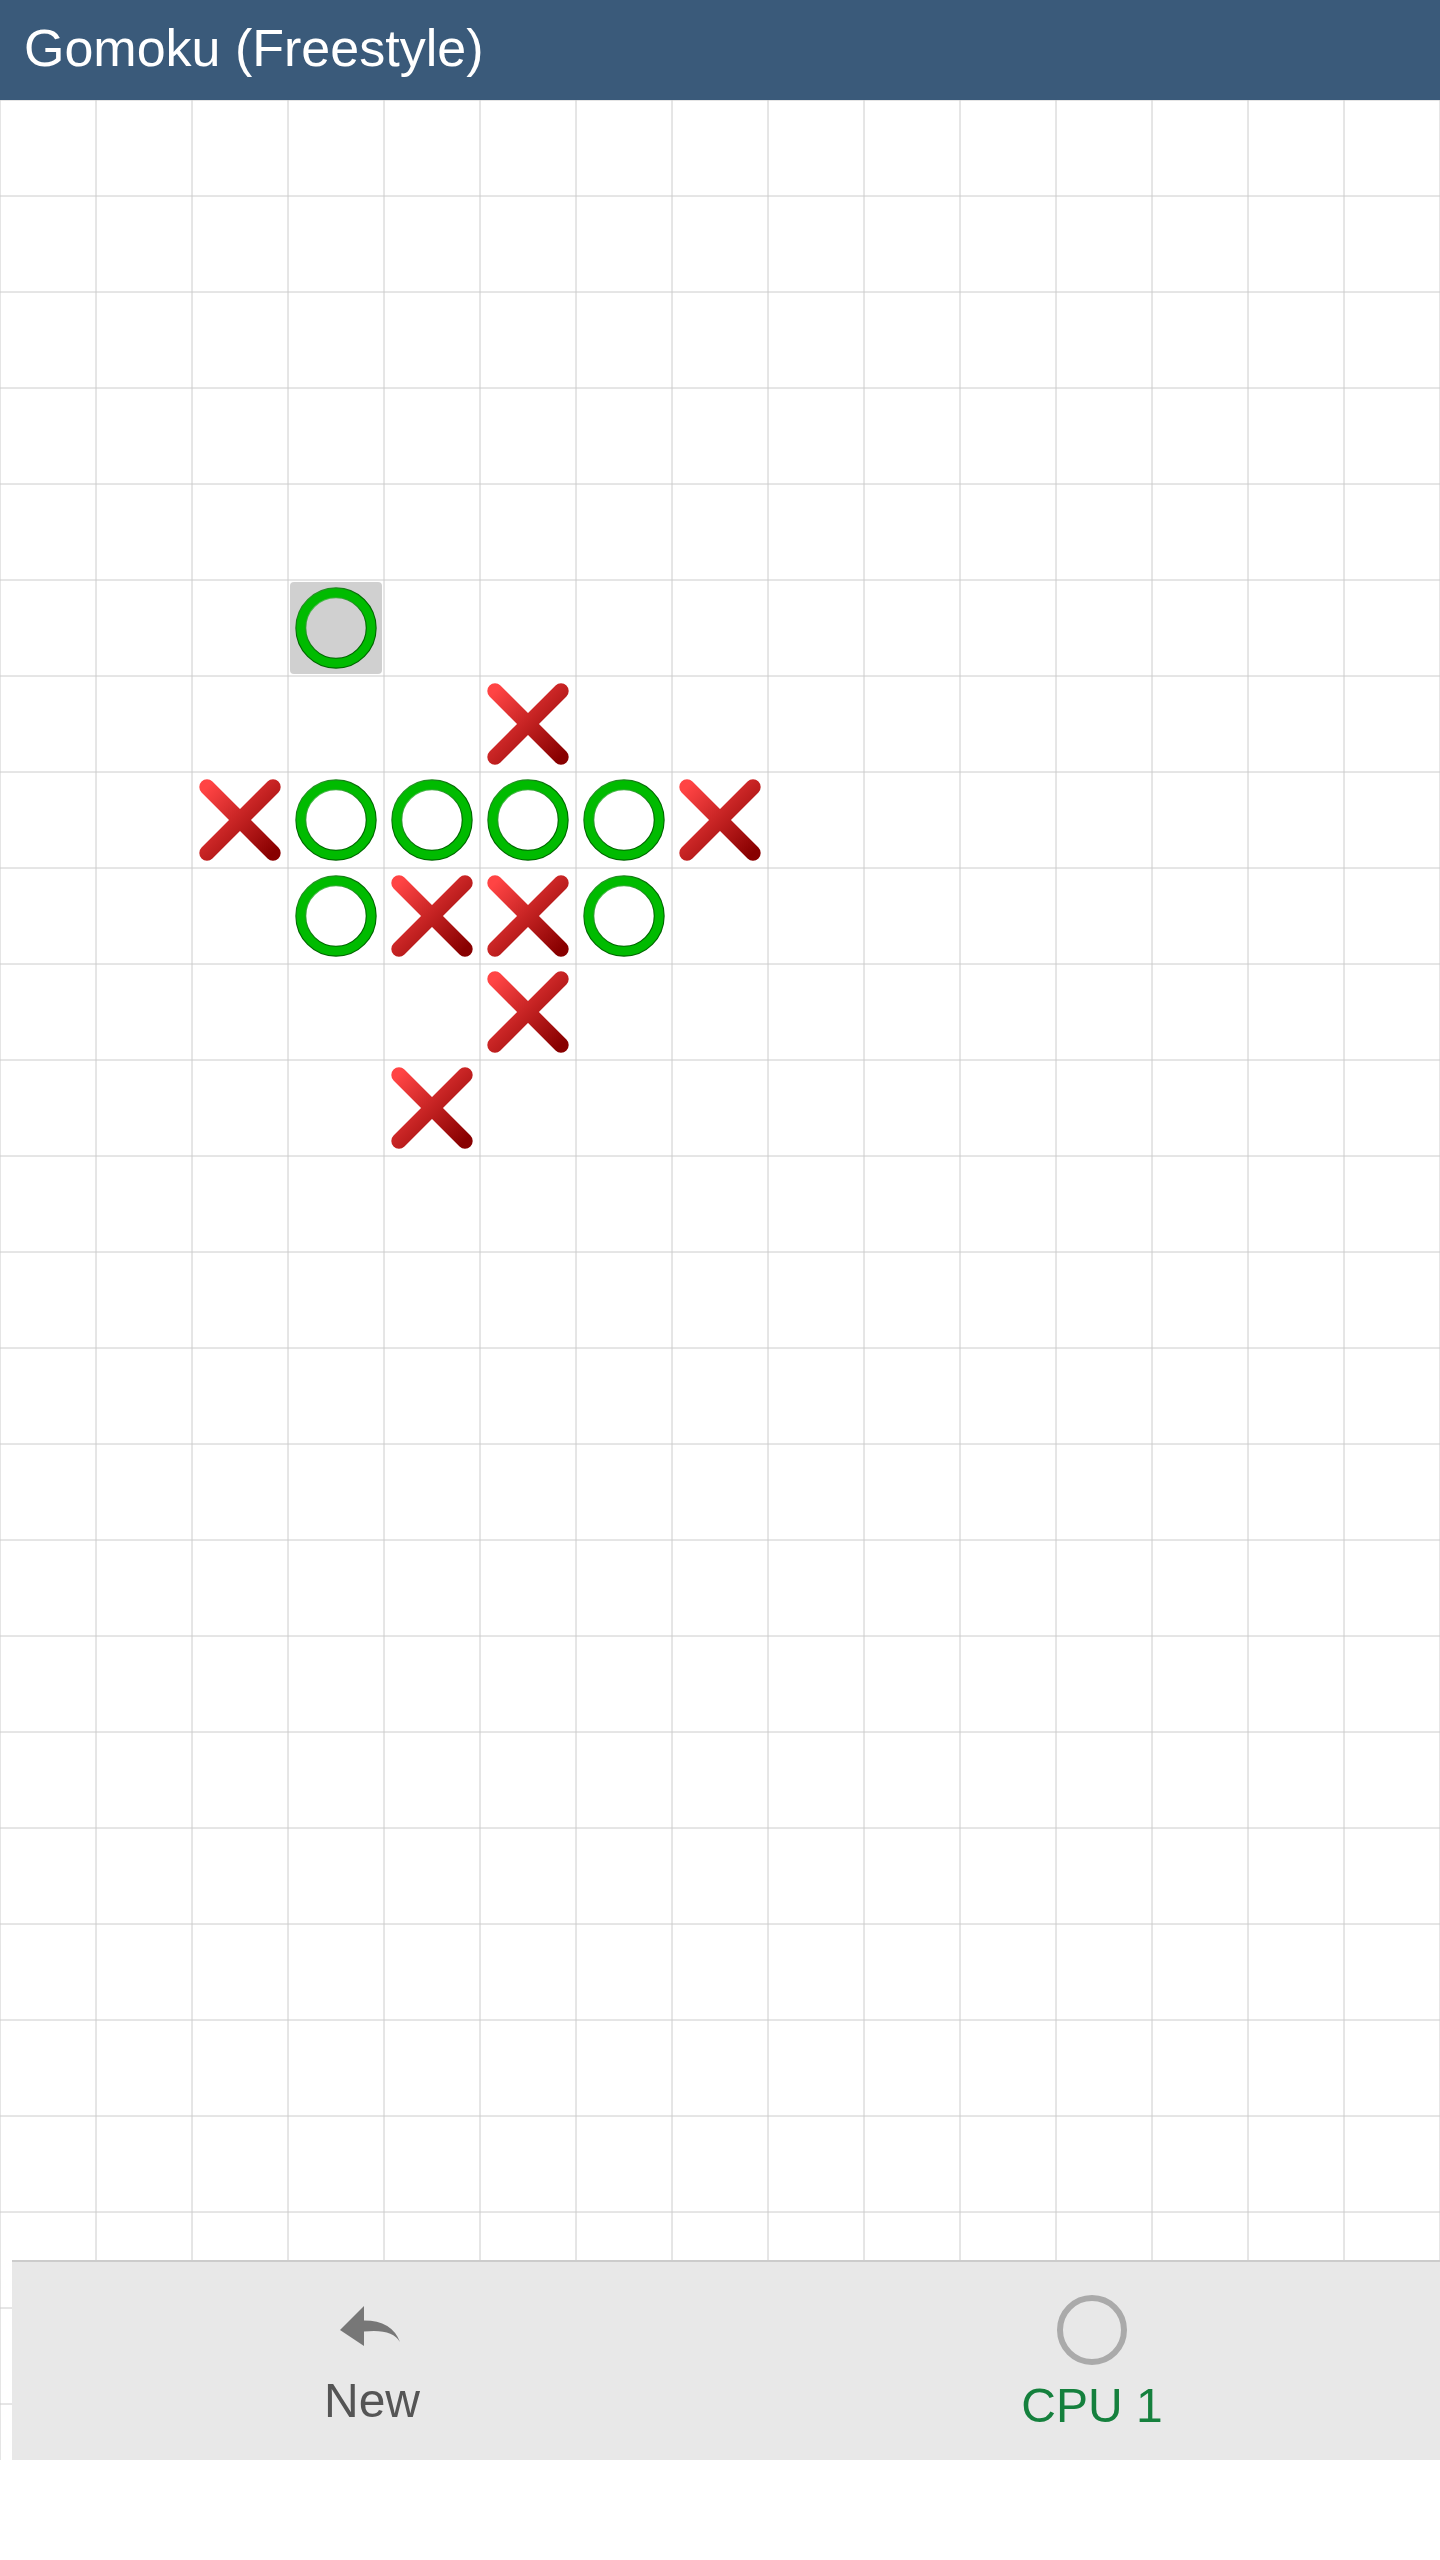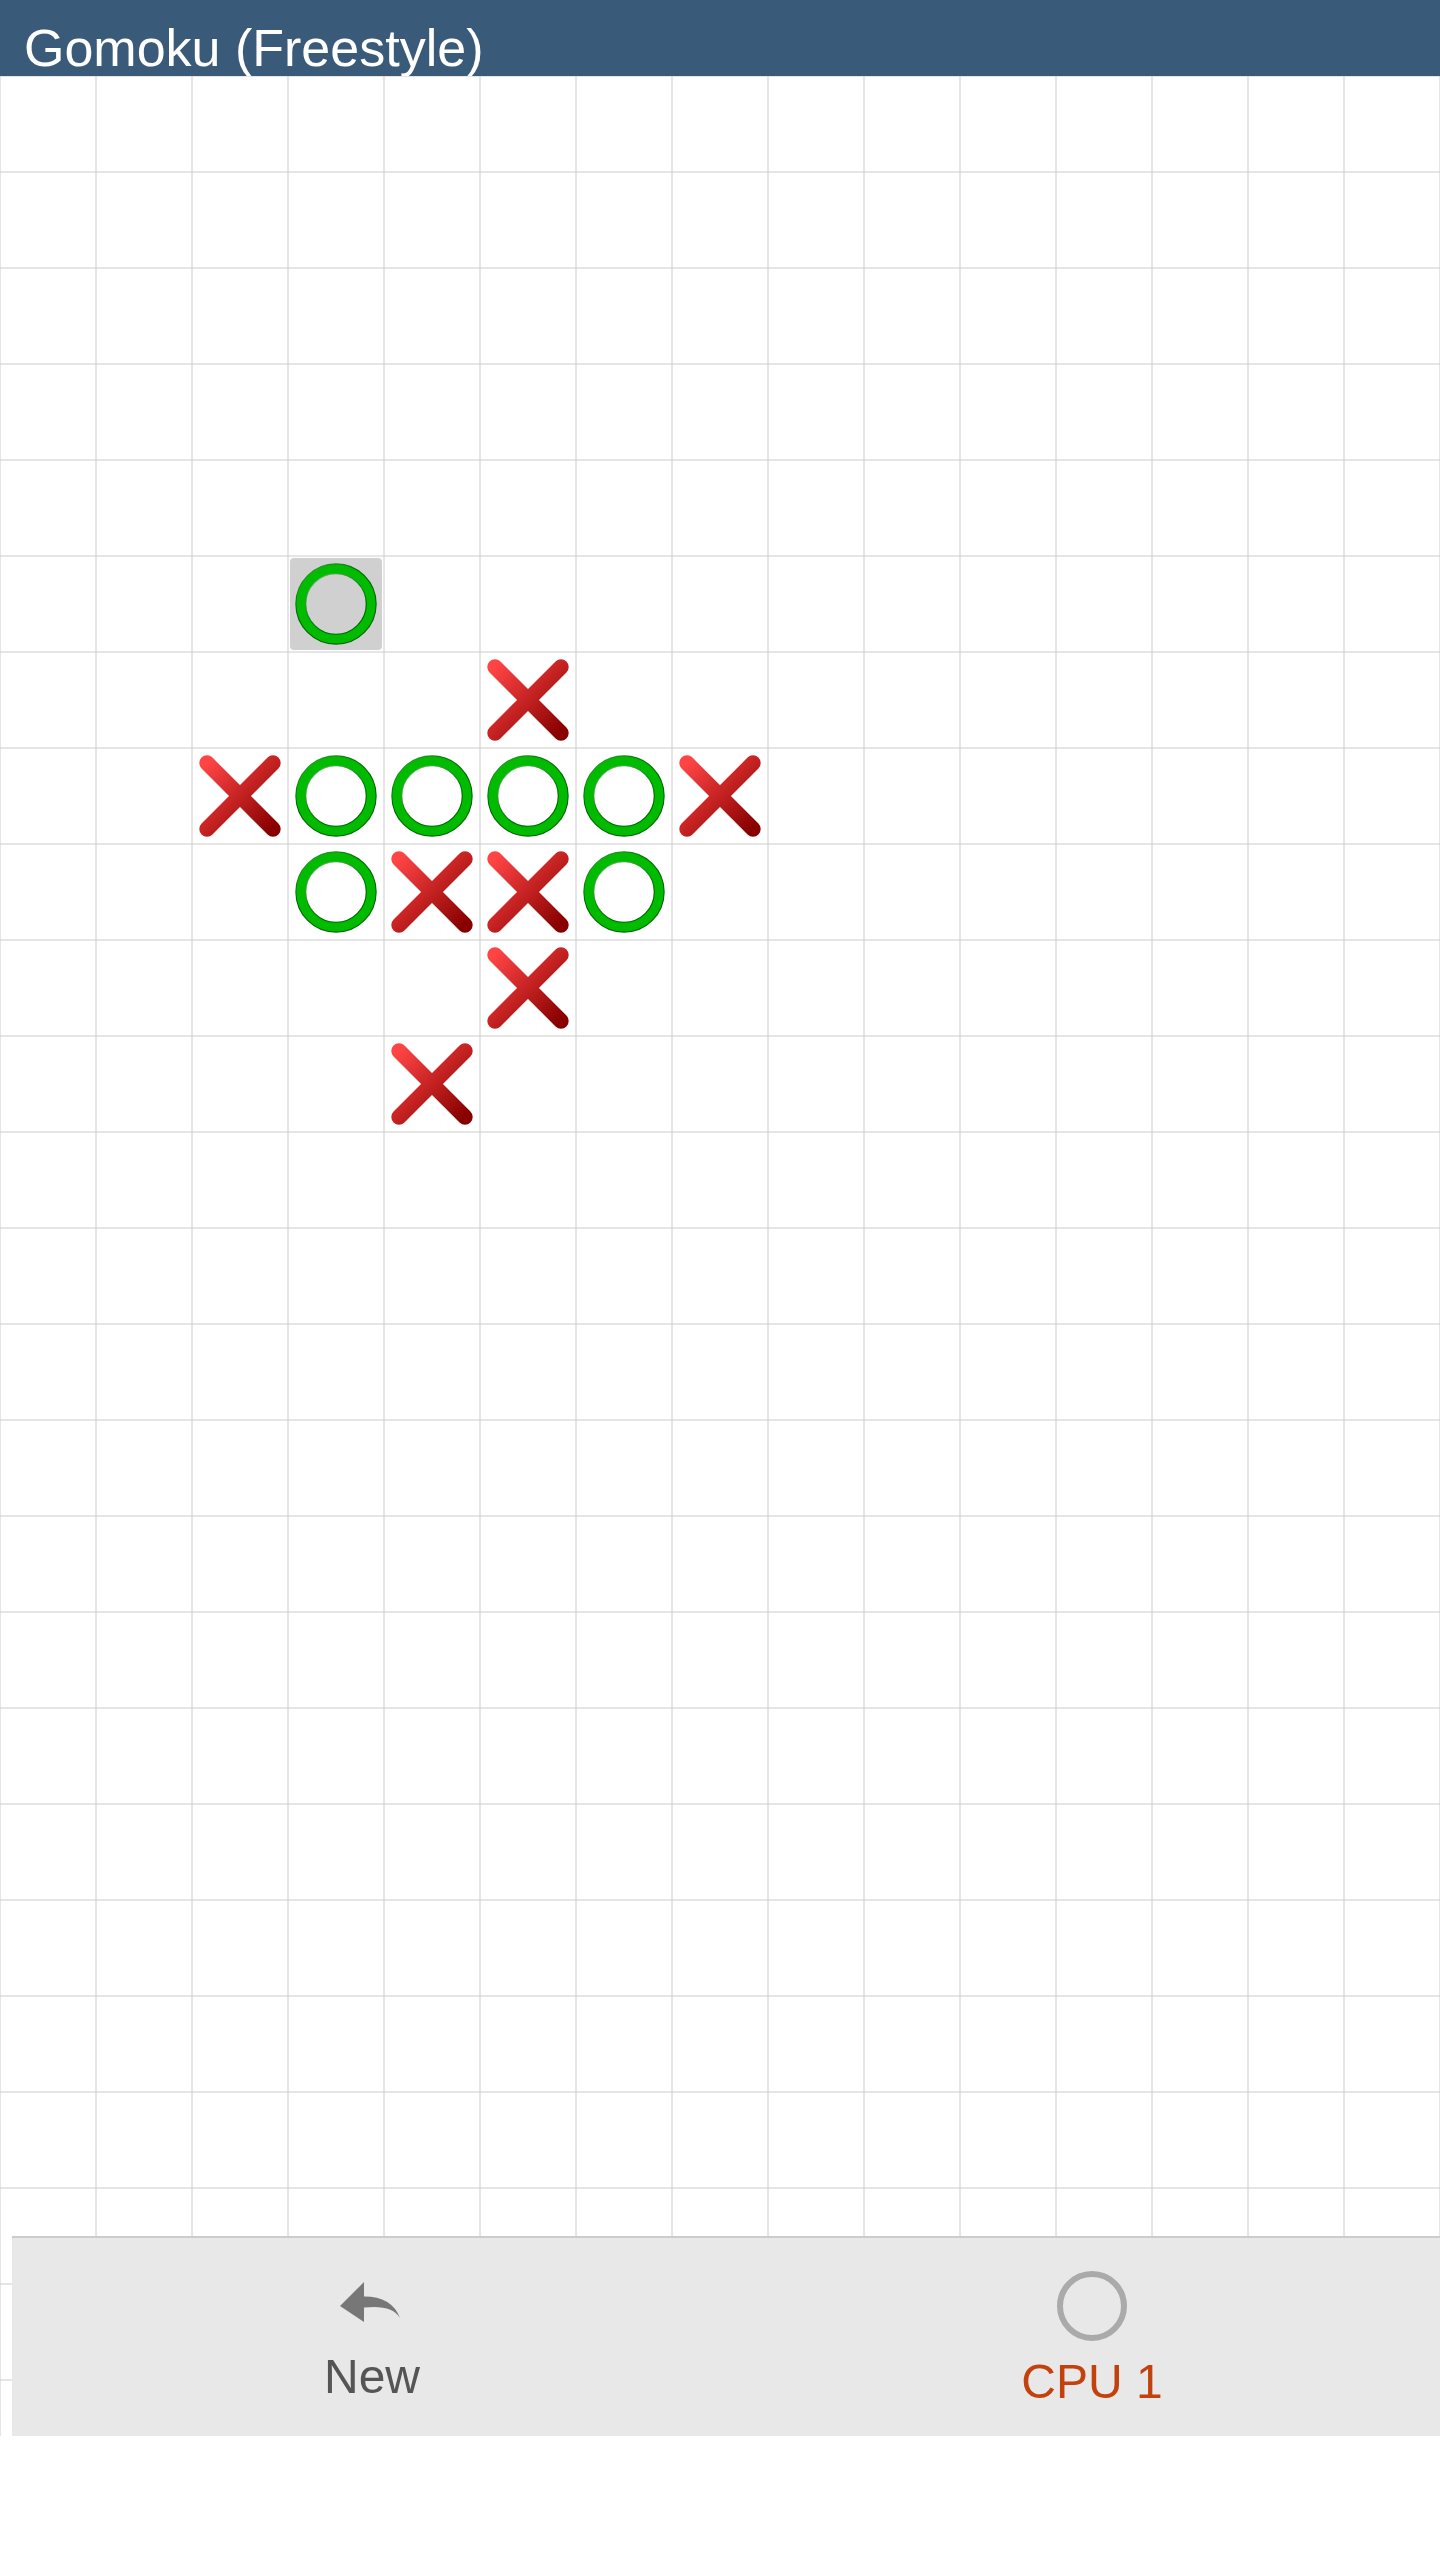--- a/index.html
+++ b/index.html
@@ -14,21 +14,21 @@
       background: #fff;
       font-family: Arial, sans-serif;
       overflow: hidden;
     }
 
     #title-bar {
       background: #3a5a7a;
       color: #fff;
       font-size: 52px;
       padding: 18px 24px;
-      height: 76px;
+      height: 100px;
     }
 
     #game-board {
       position: relative;
       width: 1440px;
       height: 2360px;
       background: #fff;
       overflow: hidden;
     }
 
@@ -321,17 +321,17 @@
       </svg>
       <span class="bottom-btn-label">New</span>
     </div>
 
 
 
     <div class="bottom-btn">
       <svg width="80" height="80" viewBox="0 0 80 80" xmlns="http://www.w3.org/2000/svg">
         <circle cx="40" cy="40" r="32" fill="none" stroke="#aaa" stroke-width="6"></circle>
       </svg>
-      <span class="bottom-btn-label" style="color:#c2410c;">CPU 1</span>
+      <span class="bottom-btn-label" style="color:#15803d;">CPU 1</span>
     </div>
 
   </div>
 </div>
 
 </body></html>

